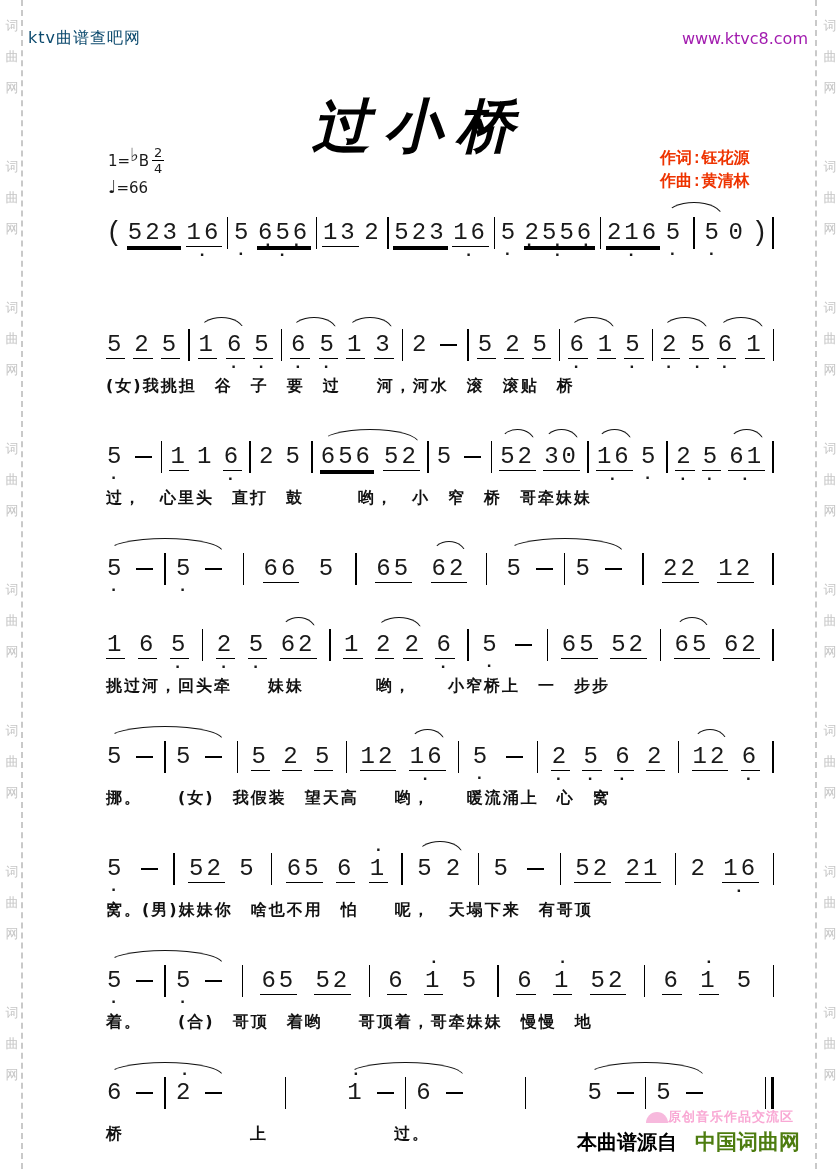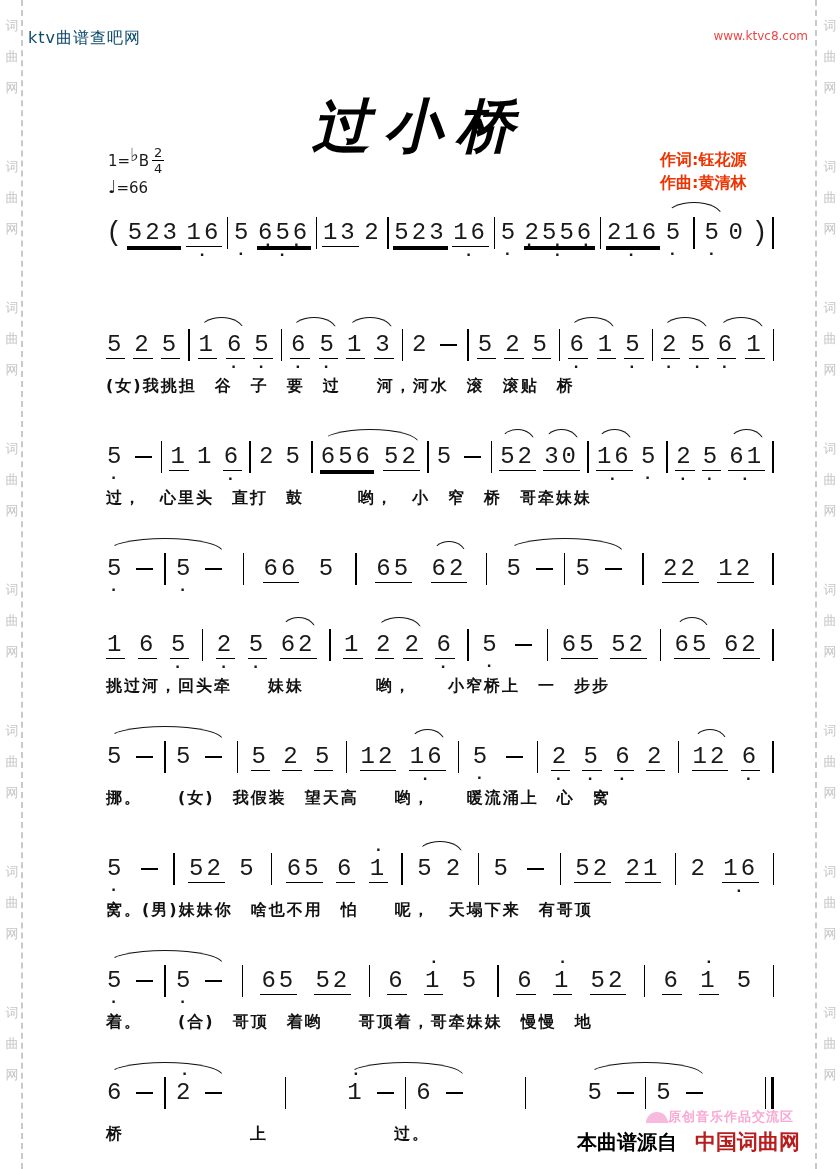--- a/index.html
+++ b/index.html
@@ -11,32 +11,32 @@
   .side-rule{position:absolute;top:0;bottom:0;width:0;border-left:2px dashed #c9c9c9;}
   .side-rule.left{left:21px;}
   .side-rule.right{left:815px;}
   .side-chars{position:absolute;top:10px;width:16px;display:flex;flex-direction:column;}
   .side-chars.left{left:4px;}
   .side-chars.right{left:822px;}
   .side-group{display:flex;flex-direction:column;margin-bottom:48px;}
   .side-group span{font-size:13px;color:#c6c6c6;line-height:31px;text-align:center;}
   
   .site-name{position:absolute;left:28px;top:28px;font-size:16px;color:#0c4a6e;letter-spacing:1px;cursor:pointer;}
-  .site-url{position:absolute;right:32px;top:29px;font-size:12px;color:#ef4444;}
+  .site-url{position:absolute;right:32px;top:29px;font-size:16px;color:#a21caf;}
   .song-title{position:absolute;left:0;right:0;top:88px;text-align:center;
     font-family:"DejaVu Serif",serif;font-style:italic;font-weight:bold;
     font-size:58px;letter-spacing:14px;color:#000;}
   .keysig{position:absolute;left:108px;top:146px;font-size:15px;font-family:"DejaVu Sans",sans-serif;display:flex;align-items:center;}
   .keysig .flat{font-size:18px;position:relative;top:-6px;}
   .keysig .frac{display:inline-flex;flex-direction:column;align-items:center;margin-left:3px;font-size:13px;line-height:13px;}
   .keysig .frac .num{border-bottom:1px solid #000;padding:0 2px 1px;}
   .keysig .frac .den{padding-top:1px;}
   .tempo{position:absolute;left:108px;top:176px;font-size:15px;}
   .tempo .note-glyph{font-size:18px;}
-  .credits{position:absolute;left:660px;top:148px;text-align:left;color:#ee3300;font-size:16px;line-height:23px;font-weight:bold;}
+  .credits{position:absolute;left:660px;top:148px;text-align:left;color:#ee3300;font-size:16px;line-height:23px;font-weight:bold;font-family:Liberation Mono, monospace;}
   
   .score{position:absolute;left:106px;top:192px;width:668px;}
   .system{margin-bottom:12px;}
   .notation-row{display:flex;justify-content:space-between;align-items:center;
     padding-top:18px;height:46px;font-family:"Liberation Mono","DejaVu Sans Mono",monospace;}
   .lyrics-row{margin-top:8px;height:28px;font-size:16px;font-weight:bold;color:#111;
     letter-spacing:2px;white-space:nowrap;}
   .note,.group{position:relative;display:inline-flex;align-items:center;}
   .group{gap:9px;}
   .digits{display:inline-block;font-size:24px;line-height:26px;letter-spacing:3px;padding:0 1px;}
@@ -51,21 +51,21 @@
   .dblbar{display:inline-block;width:5px;height:32px;border-left:1.5px solid #000;border-right:3px solid #000;}
   .dash{display:inline-block;width:17px;height:2.5px;background:#000;margin:0 2px;}
   .paren{font-size:27px;line-height:27px;}
   
   .footer{position:absolute;left:0;right:40px;top:1108px;text-align:right;}
   .watermark{display:flex;justify-content:flex-end;align-items:center;gap:0;margin-bottom:2px;margin-right:6px;}
   .watermark-shape{width:22px;height:11px;border-radius:11px 11px 0 0;background:#f7b9dd;display:inline-block;}
   .watermark-text{color:#f9a8d4;font-size:13px;font-weight:bold;letter-spacing:1px;}
   .footer-line{font-size:20px;font-weight:bold;}
   .footer-prefix{color:#000;margin-right:18px;}
-  .footer-site{color:#b91c1c;font-size:21px;cursor:pointer;}
+  .footer-site{color:#4d7c0f;font-size:21px;cursor:pointer;}
 </style>
 </head>
 <body>
 
 <div class="side-rule left"></div>
 <div class="side-rule right"></div>
 <div class="side-chars left" id="border-left">
     <div class="side-group">
       <span>词</span>
       <span>曲</span>

